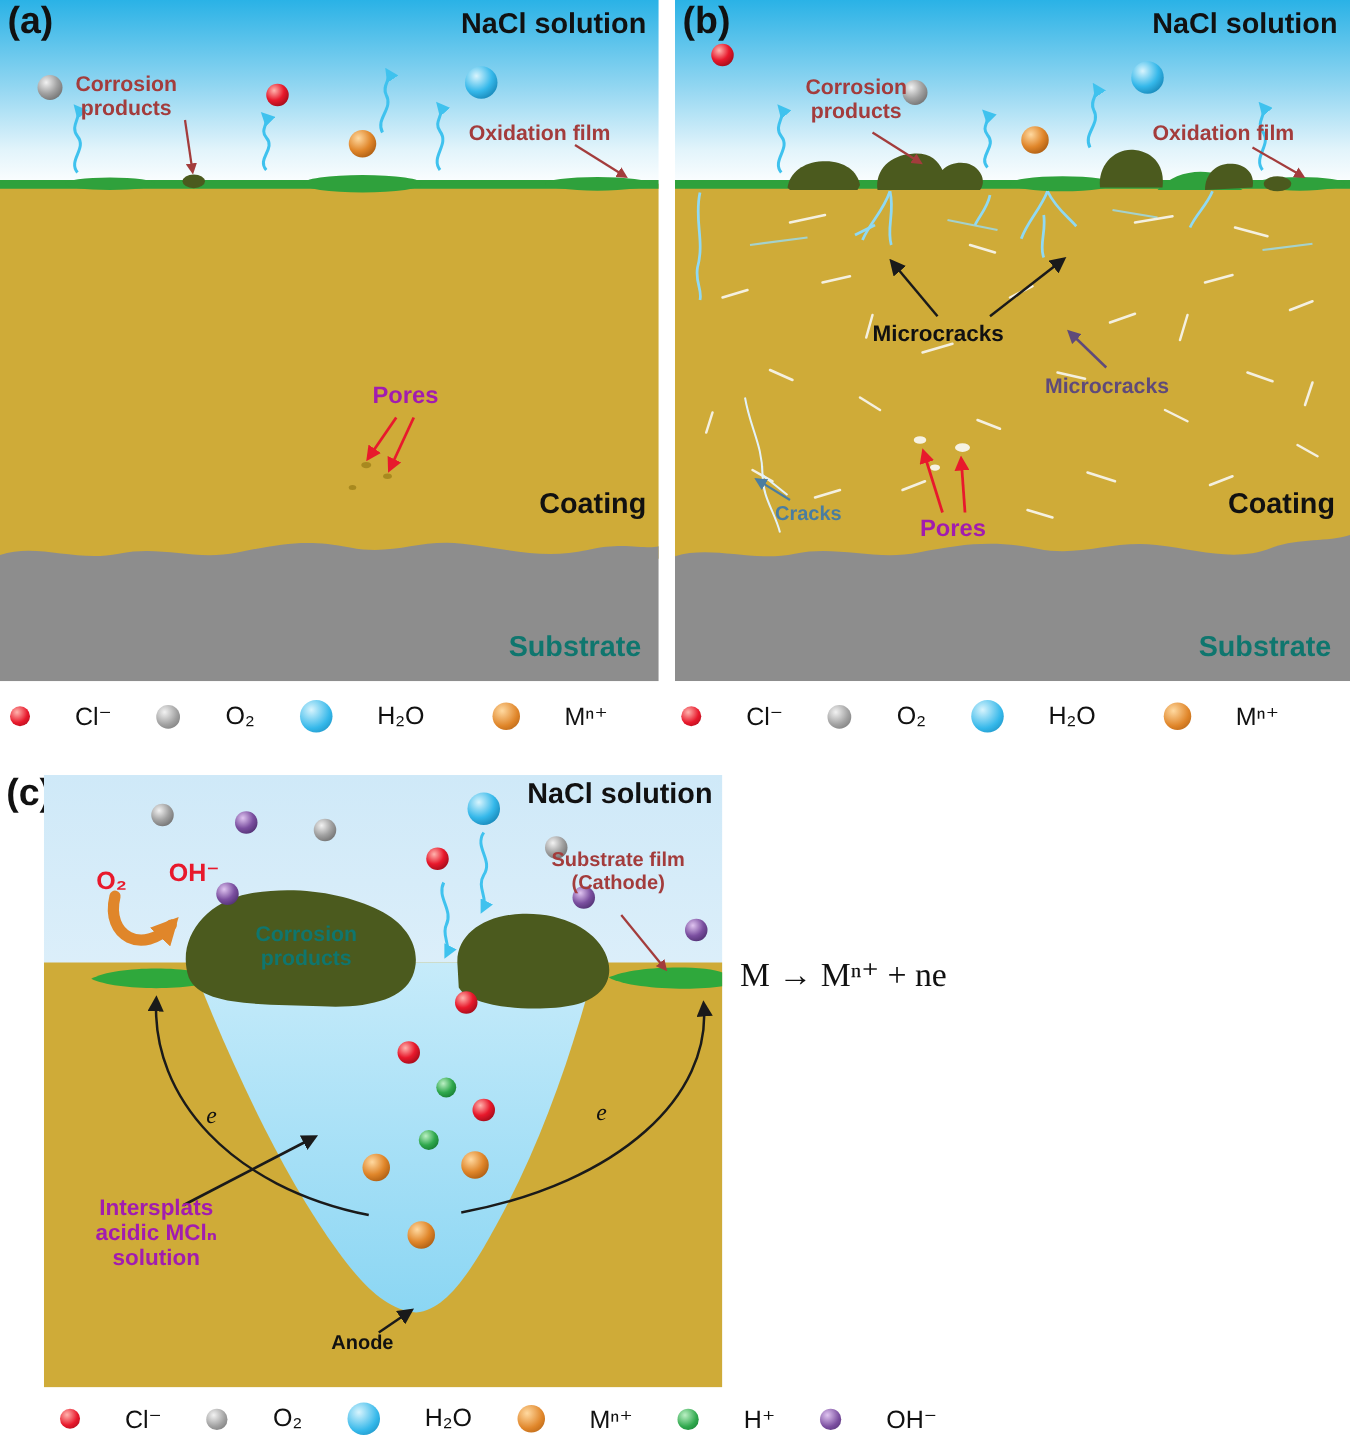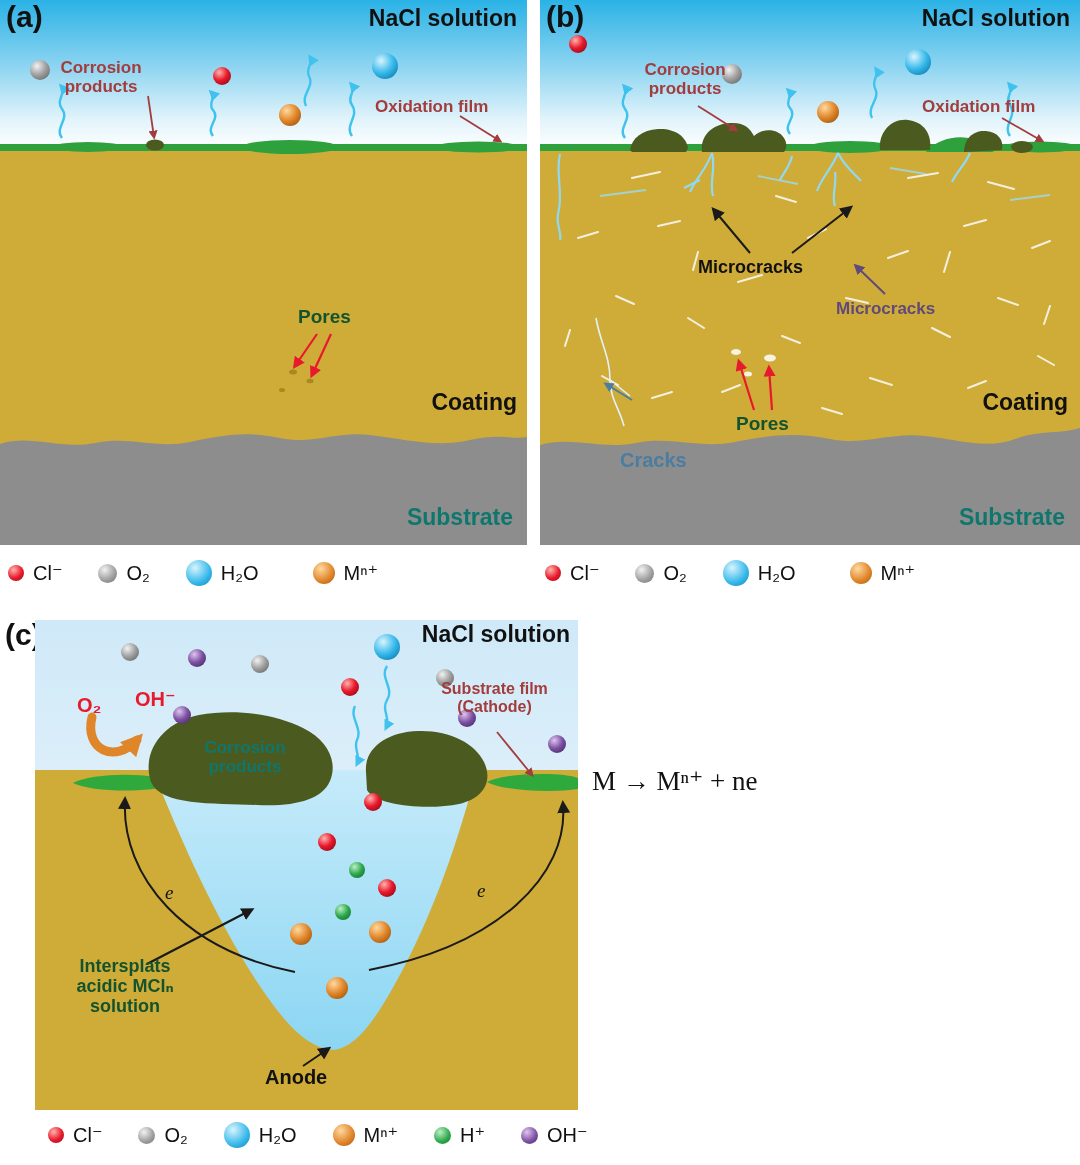--- a/index.html
+++ b/index.html
@@ -6,30 +6,30 @@
   html,body { background:#fff; }
   body { font-family:"Liberation Sans","DejaVu Sans",sans-serif; }
   .page { position:relative; width:1080px; height:1165px; background:#fff; overflow:hidden; }
   .panel { position:absolute; overflow:hidden; }
   .layer { position:absolute; left:0; top:0; display:block; }
   .lbl { position:absolute; font-weight:700; color:#111; line-height:1.12; white-space:pre-line; }
   .tag { font-size:30px; }
   .title { font-size:23px; }
   .white { color:#0f766e; }
   .maroon { color:#a33c3c; font-size:17px; }
-  .red { color:#14532d; font-size:19px; }
+  .red { color:#a21caf; font-size:19px; }
   .red20 { color:#e8192c; font-size:20px; }
   .blacklbl { font-size:18px; }
   .purple { color:#5f4a7a; font-size:17px; }
-  .teal { color:#4a7da0; font-size:20px;margin-top:46px; }
-  .anode { font-size:20px; }
+  .teal { color:#4a7da0; font-size:16px; }
+  .anode { font-size:16px; }
   .e-lbl { font-family:"Liberation Serif","DejaVu Serif",serif; font-style:italic; font-weight:400;
            font-size:19px; color:#111; }
   .legend { position:absolute; display:flex; align-items:center; }
-  .legend-item { display:flex; align-items:center; margin-right:36px; }
+  .legend-item { display:flex; align-items:center; margin-right:36px;gap:27px; }
   .legend-label { font-size:20px; color:#111; margin-left:9px; white-space:nowrap; }
   .sph { border-radius:50%; flex:0 0 auto; }
   .sph-red    { background:radial-gradient(circle at 35% 30%, #ffb4ae 0%, #e8192c 55%, #9c0a18 100%); }
   .sph-gray   { background:radial-gradient(circle at 35% 30%, #f2f2f2 0%, #a2a2a2 55%, #6e6e6e 100%); }
   .sph-blue   { background:radial-gradient(circle at 35% 30%, #d8f4fd 0%, #35b8ea 60%, #1583b4 100%); }
   .sph-orange { background:radial-gradient(circle at 35% 30%, #ffd9a0 0%, #e0862a 58%, #a85a10 100%); }
   .sph-green  { background:radial-gradient(circle at 35% 30%, #bbf0c4 0%, #2fa84d 58%, #157a30 100%); }
   .sph-purple { background:radial-gradient(circle at 35% 30%, #dfc4f0 0%, #7b4fa0 58%, #4e2f70 100%); }
   .sz16{width:16px;height:16px} .sz17{width:17px;height:17px} .sz19{width:19px;height:19px}
   .sz22{width:22px;height:22px} .sz26{width:26px;height:26px}

